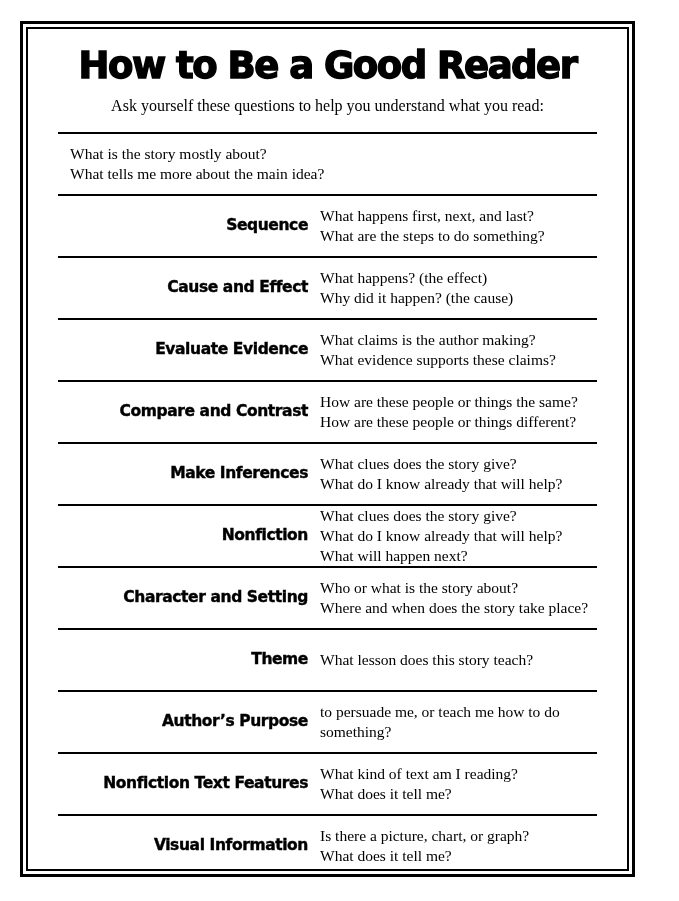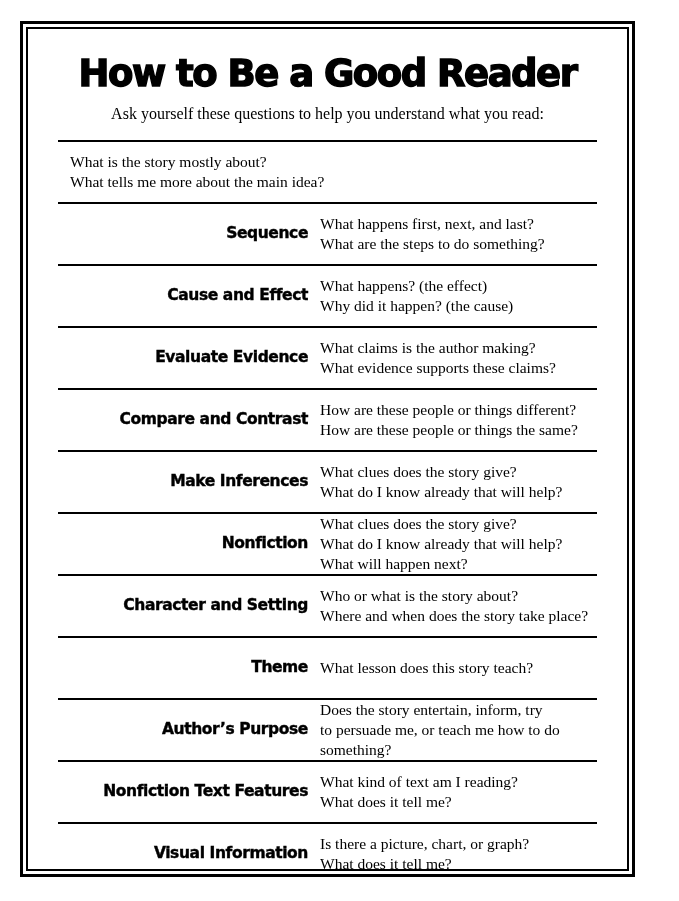--- a/index.html
+++ b/index.html
@@ -27,21 +27,21 @@
   }
   .sheet-inner {
     width: 100%;
     height: 100%;
     border: 2px solid #000000;
     box-sizing: border-box;
     padding: 0 30px;
     overflow: hidden;
   }
   .doc-title {
-    margin-top: 24px;
+    margin-top: 16px;
     text-align: center;
     font-family: "DejaVu Sans", sans-serif;
     font-weight: bold;
     font-size: 37px;
     line-height: 41px;
     letter-spacing: -1.5px;
     -webkit-text-stroke: 1.4px #000000;
     color: #000000;
     white-space: nowrap;
   }
@@ -119,22 +119,22 @@
     <div class="strategy-label">Evaluate Evidence</div>
     <div class="strategy-questions">
             <div class="q-line">What claims is the author making?</div>
             <div class="q-line">What evidence supports these claims?</div>
           </div>
   </div>
 
   <div class="strategy-row">
     <div class="strategy-label">Compare and Contrast</div>
     <div class="strategy-questions">
+            <div class="q-line">How are these people or things the same?</div>
             <div class="q-line">How are these people or things different?</div>
-            <div class="q-line">How are these people or things the same?</div>
           </div>
   </div>
 
   <div class="strategy-row">
     <div class="strategy-label">Make Inferences</div>
     <div class="strategy-questions">
             <div class="q-line">What clues does the story give?</div>
             <div class="q-line">What do I know already that will help?</div>
           </div>
   </div>
@@ -159,21 +159,20 @@
   <div class="strategy-row">
     <div class="strategy-label">Theme</div>
     <div class="strategy-questions">
             <div class="q-line">What lesson does this story teach?</div>
           </div>
   </div>
 
   <div class="strategy-row">
     <div class="strategy-label">Author’s Purpose</div>
     <div class="strategy-questions">
-            <div class="q-line">Does the story entertain, inform, try</div>
             <div class="q-line">to persuade me, or teach me how to do</div>
             <div class="q-line">something?</div>
           </div>
   </div>
 
   <div class="strategy-row">
     <div class="strategy-label">Nonfiction Text Features</div>
     <div class="strategy-questions">
             <div class="q-line">What kind of text am I reading?</div>
             <div class="q-line">What does it tell me?</div>

